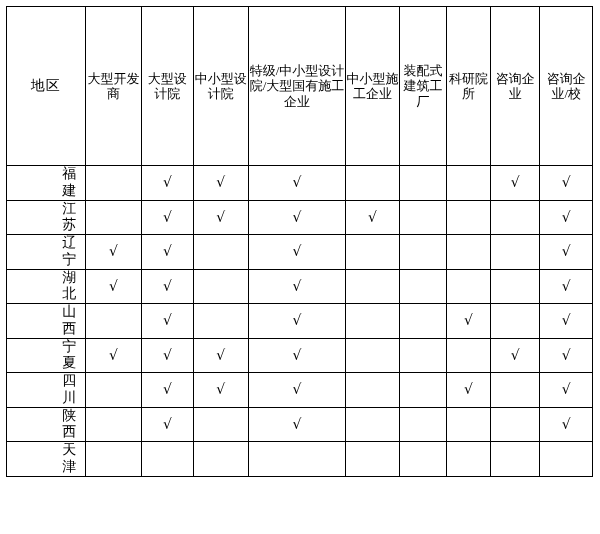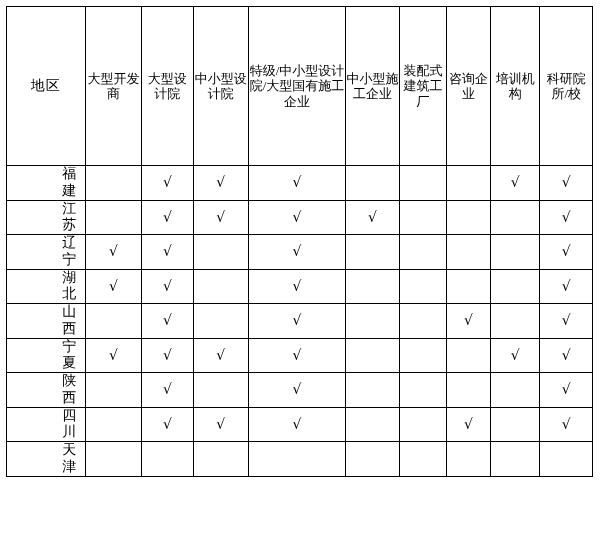--- a/index.html
+++ b/index.html
@@ -107,27 +107,27 @@
         <th>
           <span class="vtext">特级/中小型设计院/大型国有施工企业</span>
         </th>
         <th>
           <span class="vtext">中小型施工企业</span>
         </th>
         <th>
           <span class="vtext">装配式建筑工厂</span>
         </th>
         <th>
+          <span class="vtext">科研院所</span>
+        </th>
+        <th>
           <span class="vtext">咨询企业</span>
         </th>
         <th>
-          <span class="vtext">培训机构</span>
-        </th>
-        <th>
-          <span class="vtext">科研院所/校</span>
+          <span class="vtext">咨询企业/校</span>
         </th>
       </tr>
     </thead>
     <tbody id="matrix-body">
         <tr>
           <td class="region-cell">福建</td>
           <td></td>
           <td><span class="check">√</span></td>
           <td><span class="check">√</span></td>
           <td><span class="check">√</span></td>
@@ -191,40 +191,40 @@
           <td><span class="check">√</span></td>
           <td><span class="check">√</span></td>
           <td><span class="check">√</span></td>
           <td></td>
           <td></td>
           <td></td>
           <td><span class="check">√</span></td>
           <td><span class="check">√</span></td>
         </tr>
         <tr>
+          <td class="region-cell">四川</td>
+          <td></td>
+          <td><span class="check">√</span></td>
+          <td><span class="check">√</span></td>
+          <td><span class="check">√</span></td>
+          <td></td>
+          <td></td>
+          <td><span class="check">√</span></td>
+          <td></td>
+          <td><span class="check">√</span></td>
+        </tr>
+        <tr>
           <td class="region-cell">陕西</td>
           <td></td>
           <td><span class="check">√</span></td>
           <td></td>
           <td><span class="check">√</span></td>
           <td></td>
           <td></td>
           <td></td>
-          <td></td>
-          <td><span class="check">√</span></td>
-        </tr>
-        <tr>
-          <td class="region-cell">四川</td>
-          <td></td>
-          <td><span class="check">√</span></td>
-          <td><span class="check">√</span></td>
-          <td><span class="check">√</span></td>
-          <td></td>
-          <td></td>
-          <td><span class="check">√</span></td>
           <td></td>
           <td><span class="check">√</span></td>
         </tr>
         <tr>
           <td class="region-cell">天津</td>
           <td></td>
           <td></td>
           <td></td>
           <td></td>
           <td></td>

